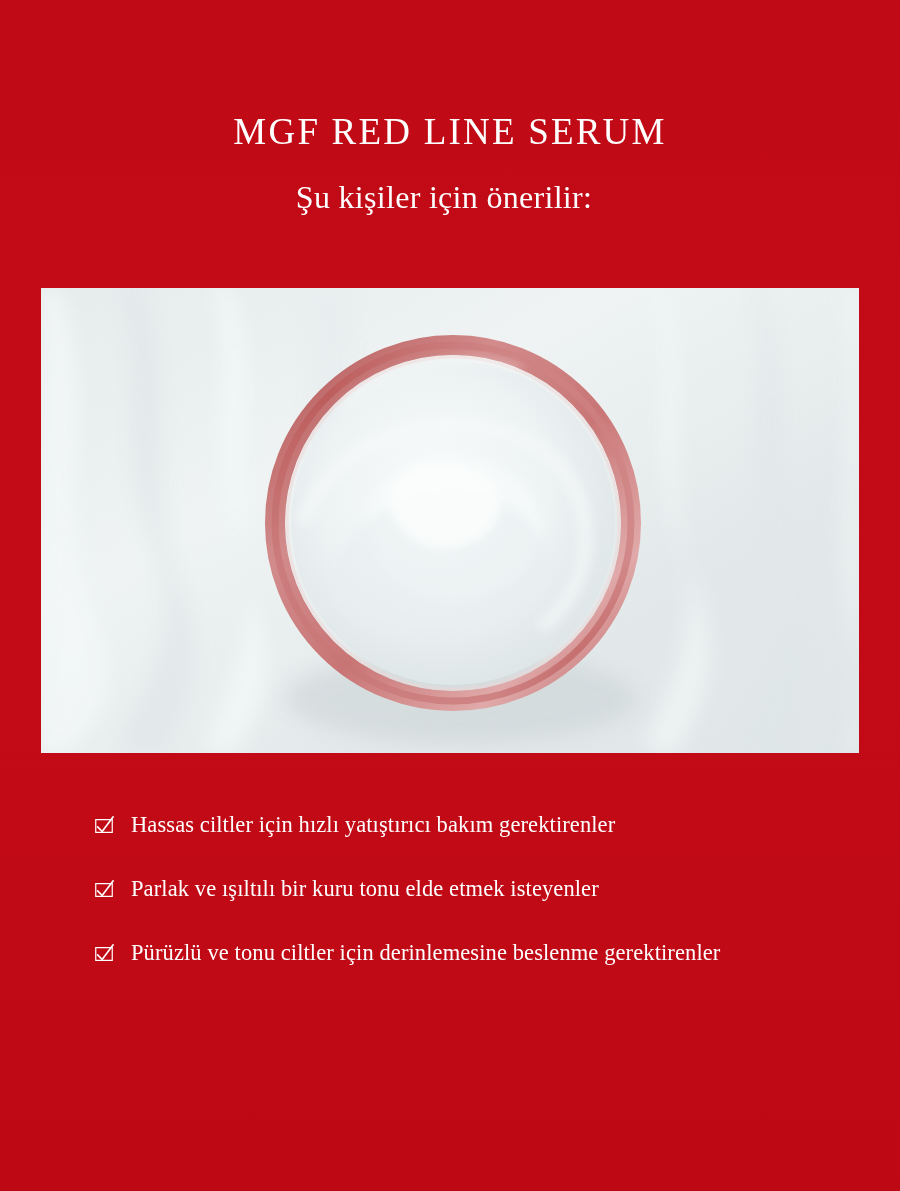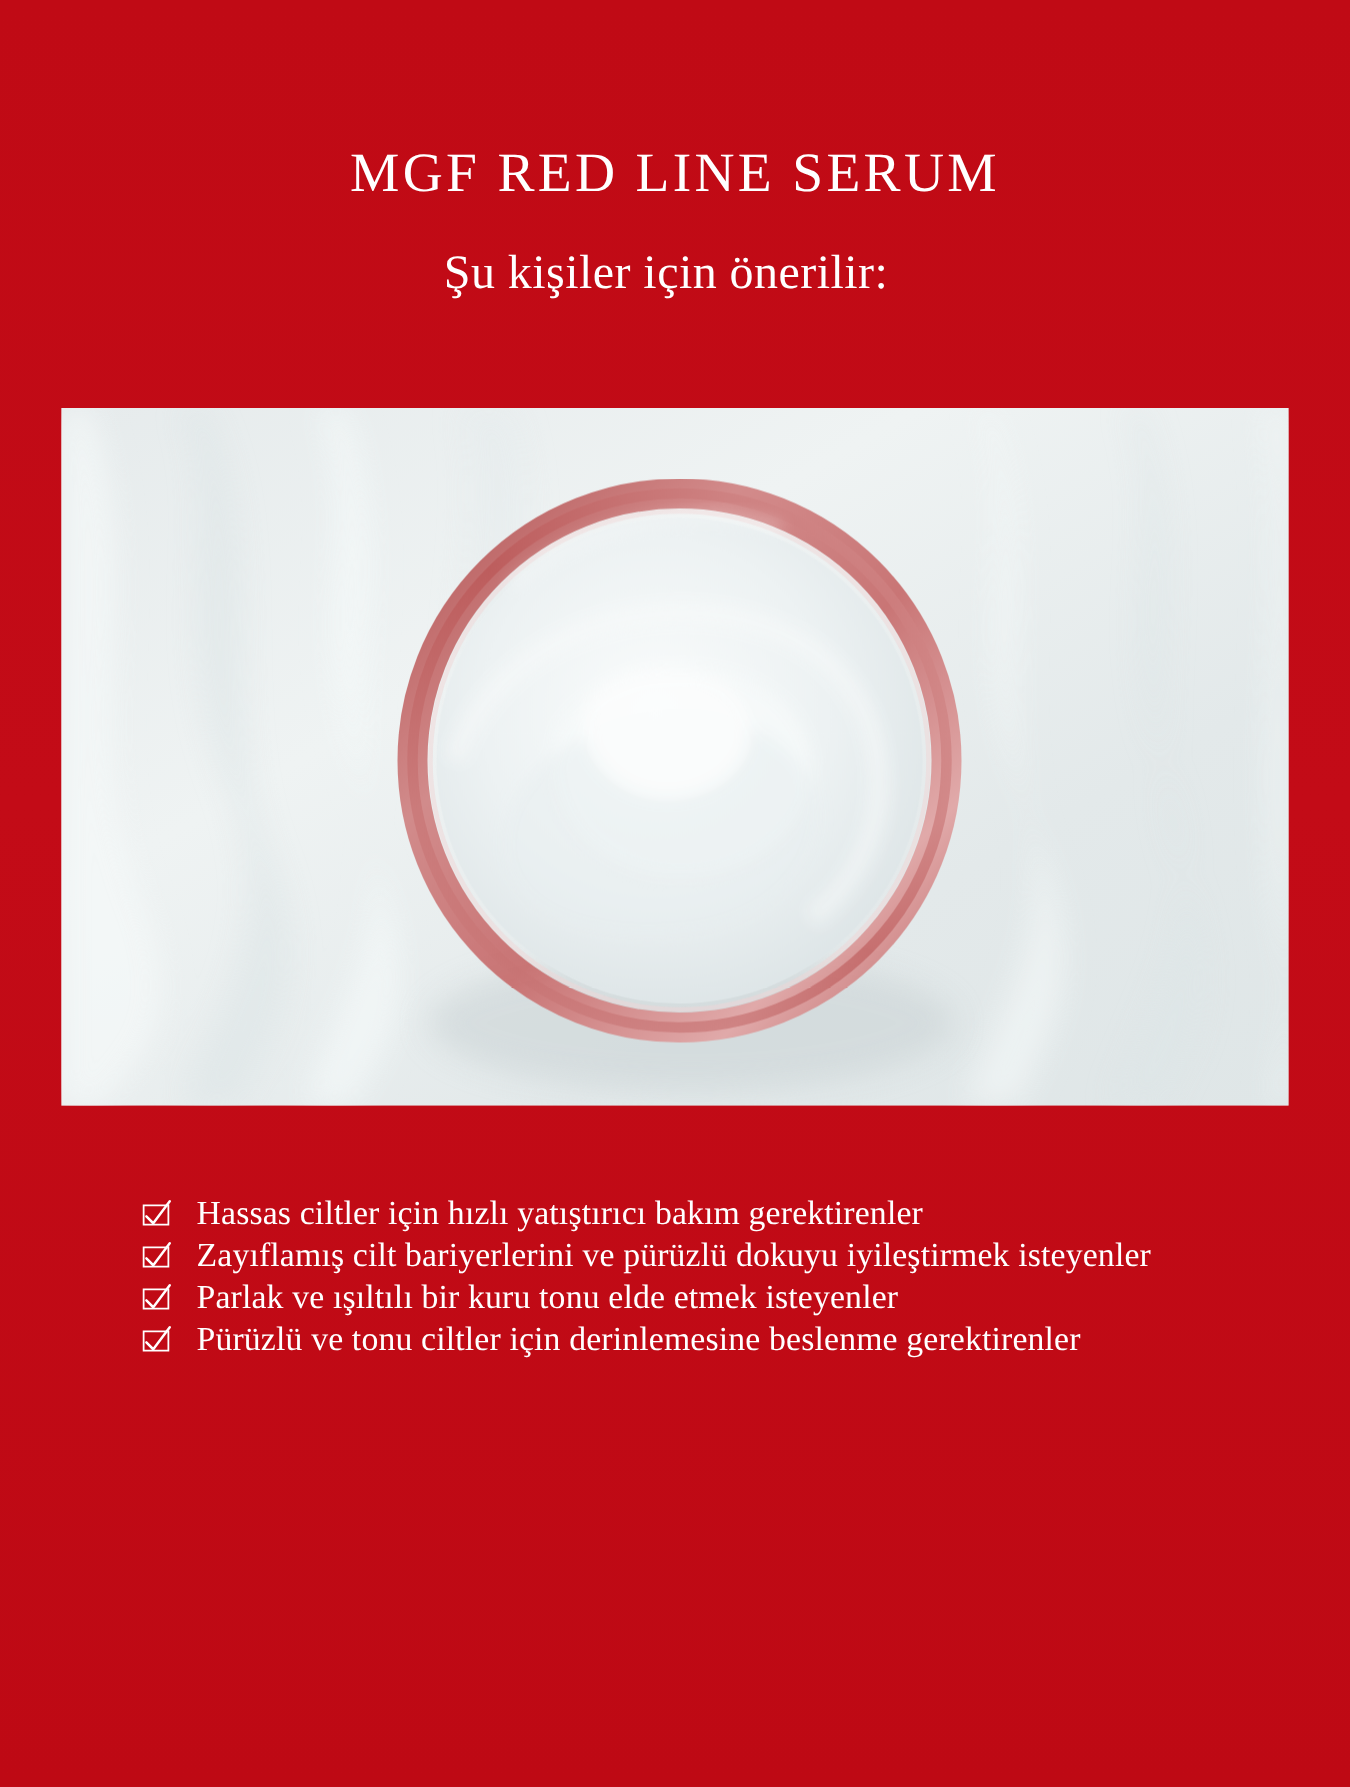--- a/index.html
+++ b/index.html
@@ -31,21 +31,21 @@
     padding-top: 96px;
     box-sizing: border-box;
   }
   .title {
     color: #FFFFFF;
     font-family: "Liberation Serif", serif;
     font-size: 37px;
     letter-spacing: 2.2px;
     font-weight: 400;
     line-height: 1.1;
-    margin: 0;
+    margin: 16px;
   }
   .subtitle {
     color: #FFFFFF;
     font-family: "Liberation Serif", serif;
     font-size: 32px;
     font-weight: 400;
     margin: 26px 12px 0 0;
     letter-spacing: 0.3px;
   }
 
@@ -63,20 +63,21 @@
     inset: 0;
     display: block;
   }
 
   
   .list {
     margin-top: 58px;
     width: 818px;
     display: flex;
     flex-direction: column;
+    gap: 36px;
     padding-left: 52px;
     box-sizing: border-box;
   }
   .list-item {
     display: flex;
     align-items: center;
     gap: 16px;
   }
   .check-icon {
     width: 22px;
@@ -172,27 +173,20 @@
   <div class="list">
 
     <div class="list-item">
       <svg class="check-icon" viewBox="0 0 24 24">
         <path d="M3 5 H21 V19 H3 Z" fill="none" stroke="#FFFFFF" stroke-width="1.3"></path>
         <path d="M5 13 L10 18 L22 2" fill="none" stroke="#FFFFFF" stroke-width="1.8" stroke-linecap="round" stroke-linejoin="round"></path>
       </svg>
       <span class="item-text">Hassas ciltler için hızlı yatıştırıcı bakım gerektirenler</span>
     </div>
 
-    <div class="list-item">
-      <svg class="check-icon" viewBox="0 0 24 24">
-        <path d="M3 5 H21 V19 H3 Z" fill="none" stroke="#FFFFFF" stroke-width="1.3"></path>
-        <path d="M5 13 L10 18 L22 2" fill="none" stroke="#FFFFFF" stroke-width="1.8" stroke-linecap="round" stroke-linejoin="round"></path>
-      </svg>
-      <span class="item-text">Zayıflamış cilt bariyerlerini ve pürüzlü dokuyu iyileştirmek isteyenler</span>
-    </div>
 
     <div class="list-item">
       <svg class="check-icon" viewBox="0 0 24 24">
         <path d="M3 5 H21 V19 H3 Z" fill="none" stroke="#FFFFFF" stroke-width="1.3"></path>
         <path d="M5 13 L10 18 L22 2" fill="none" stroke="#FFFFFF" stroke-width="1.8" stroke-linecap="round" stroke-linejoin="round"></path>
       </svg>
       <span class="item-text">Parlak ve ışıltılı bir kuru tonu elde etmek isteyenler</span>
     </div>
 
     <div class="list-item">

